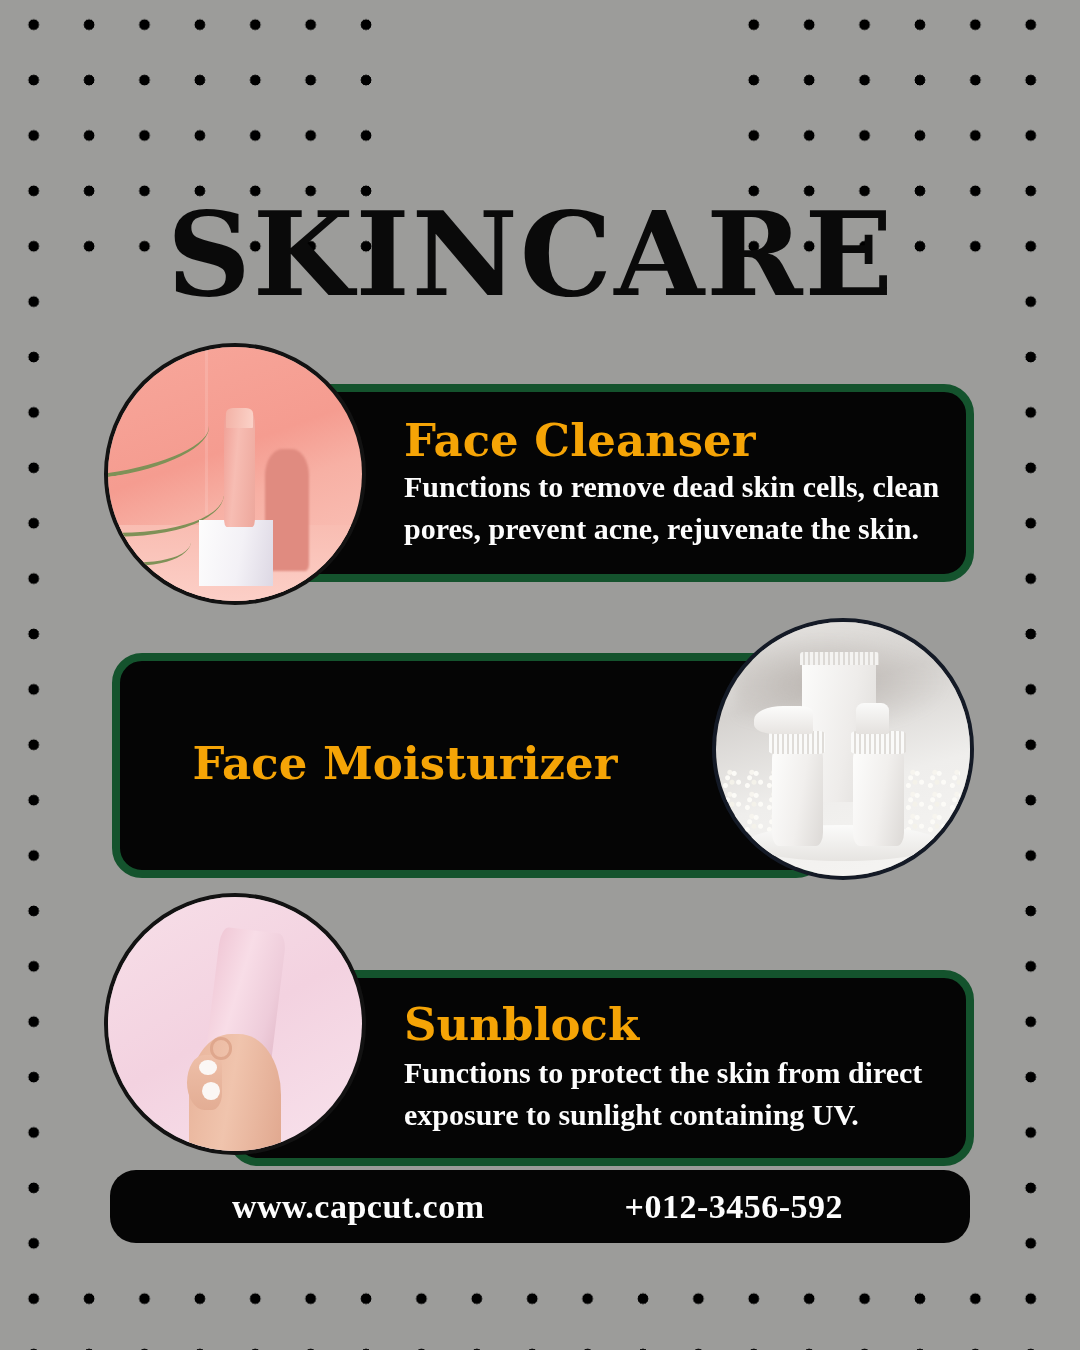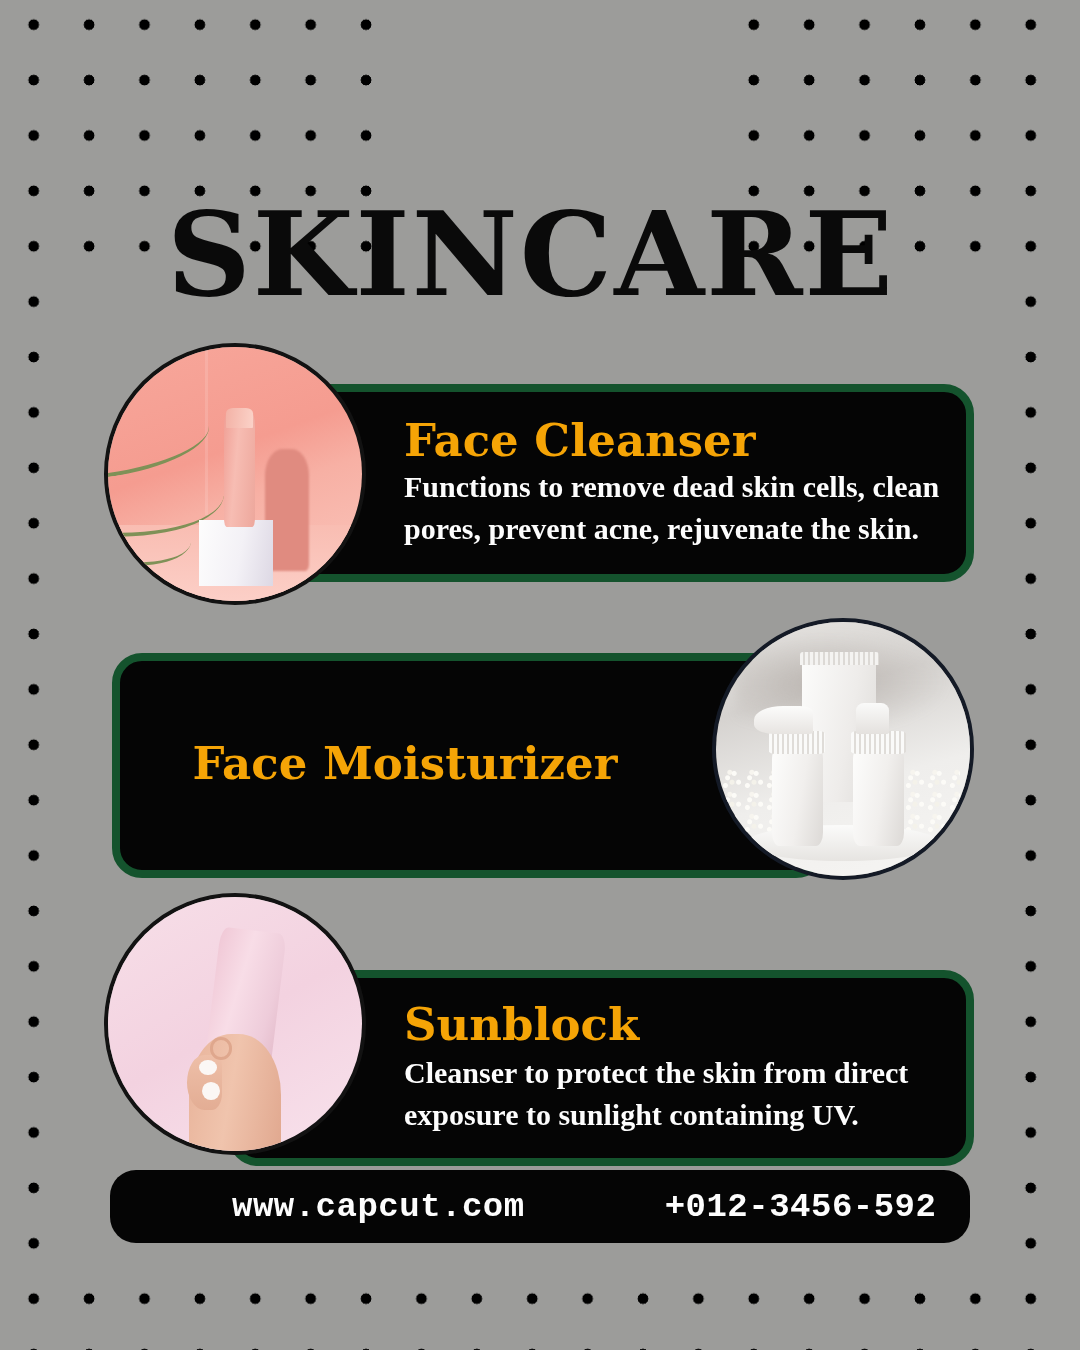--- a/index.html
+++ b/index.html
@@ -304,21 +304,21 @@
     position: absolute;
     left: 110px; top: 1170px; width: 860px; height: 73px;
     background: #050505;
     border-radius: 26px;
     z-index: 3;
     display: flex;
     align-items: center;
   }
   .footer-text {
     color: #fdfdfd;
-    font-family: Liberation Mono, monospace;
+    font-family: Liberation Serif, serif;
     font-weight: bold;
     font-size: 34px;
     letter-spacing: 0.5px;
   }
   #footer-website { margin-left: 122px; }
   #footer-phone   { margin-left: 140px; }
 </style>
 </head>
 <body>
 
@@ -368,21 +368,21 @@
       <div class="p2-bottle r"></div>
       <div class="p2-collar l"></div>
       <div class="p2-collar r"></div>
       <div class="p2-pump"></div>
       <div class="p2-sprayer"></div>
     </div>
   </div>
 
   <div class="card" id="card-3">
     <div class="card-title">Sunblock</div>
-    <div class="card-desc">Cleanser to protect the skin from direct exposure to sunlight containing UV.</div>
+    <div class="card-desc">Functions to protect the skin from direct exposure to sunlight containing UV.</div>
   </div>
 
   <div class="photo" id="photo-3">
     <div class="photo-inner">
       <div class="p3-bg"></div>
       <div class="p3-tube"></div>
       <div class="p3-tube-cap"></div>
       <div class="p3-hand"></div>
       <div class="p3-thumb"></div>
       <div class="p3-finger"></div>

